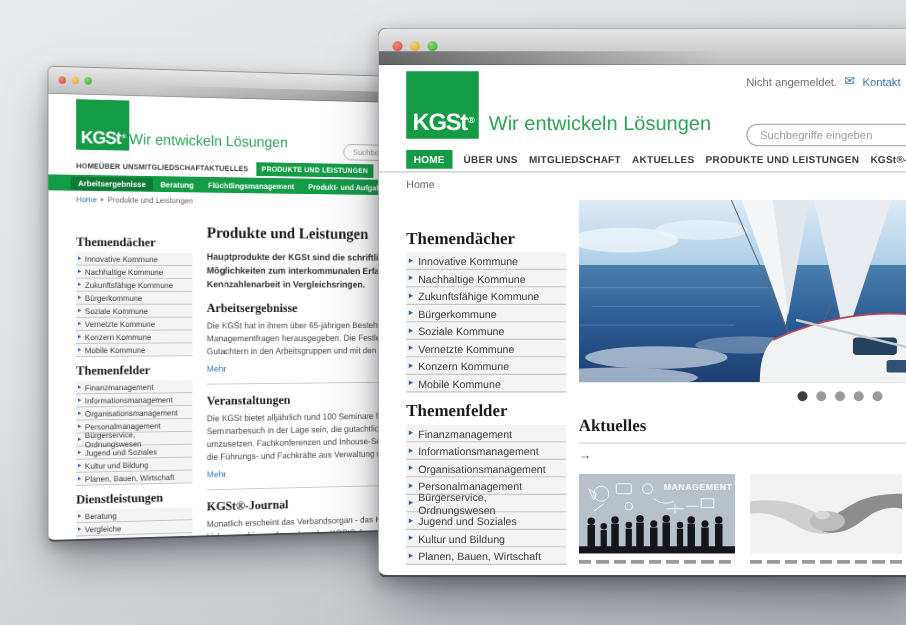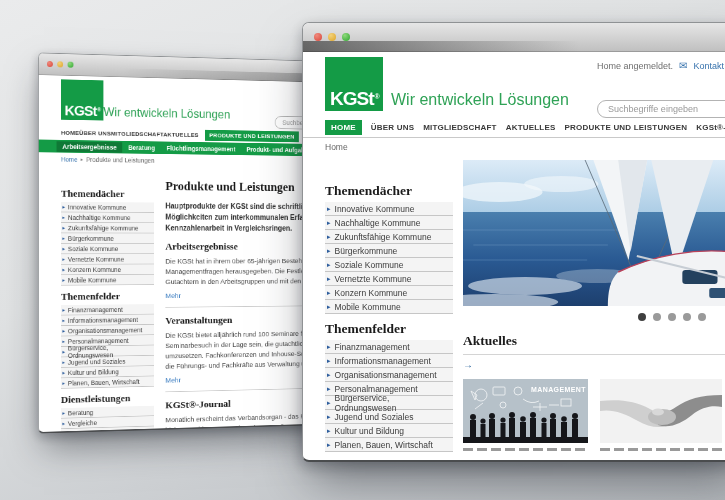--- a/index.html
+++ b/index.html
@@ -270,21 +270,21 @@
     <span class="tdot yellow"></span>
     <span class="tdot green"></span>
   </div>
   <div class="header">
     <div class="logo">
       <span>KGSt</span>
         <sup>®</sup>
     </div>
     <div class="tagline">Wir entwickeln Lösungen</div>
     <div class="status-row">
-      <span>Home angemeldet.</span>
+      <span>Nicht angemeldet.</span>
       <span class="env">✉</span>
       <span class="contact">Kontakt</span>
     </div>
     <div class="search">
       <input type="text" placeholder="Suchbegriffe eingeben" style="">
     </div>
   </div>
   <div class="mainnav">
     <span class="nav-active">HOME</span>
     <div style="display:flex;gap:9px;">

